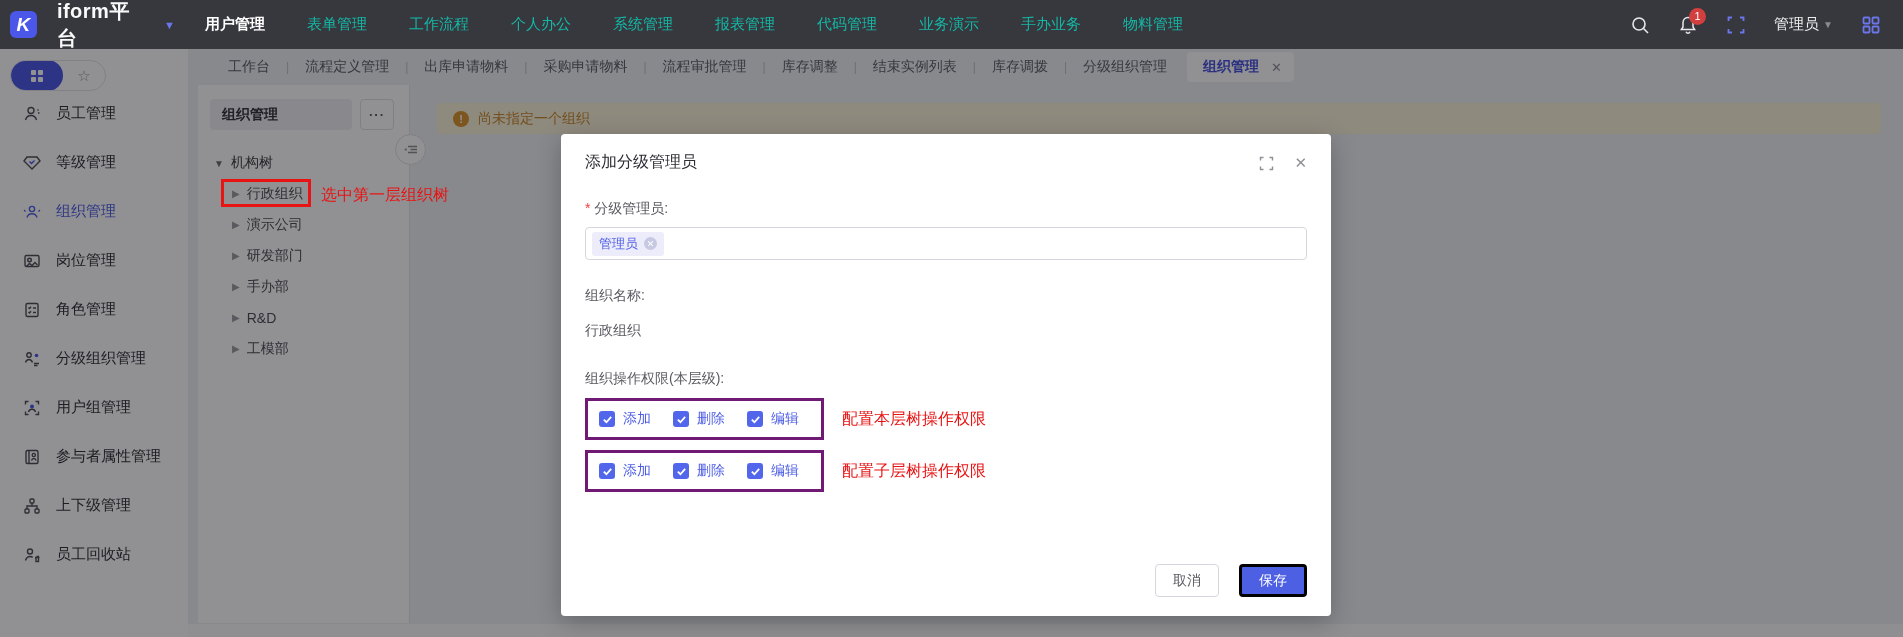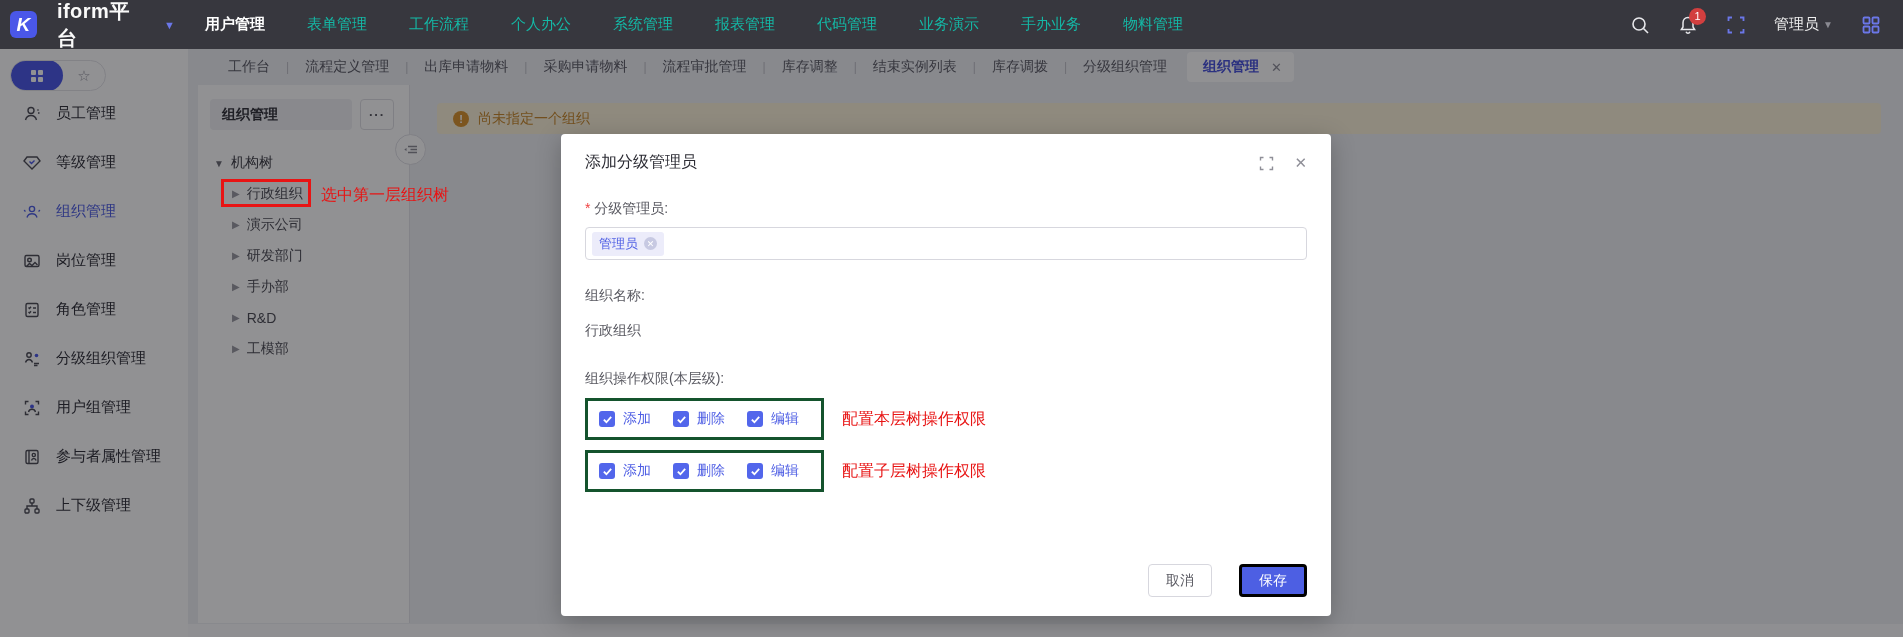--- a/index.html
+++ b/index.html
@@ -94,28 +94,28 @@
   .f-label { font-size:14px; color:#595961; }
   .req::before { content:"* "; color:#f04040; }
   .select-box { margin-top:9px; height:33px; border:1px solid #d7d7de; border-radius:4px;
     display:flex; align-items:center; padding-left:6px; background:#fff; cursor:text; }
   .tag { background:#ececfa; border-radius:3px; display:flex; align-items:center;
     padding:3px 7px; font-size:13px; color:#4e5ee4; }
   .tag-x { width:13px; height:13px; border-radius:50%; background:#c7c9e2; color:#fff; font-size:9px;
     display:flex; align-items:center; justify-content:center; margin-left:6px; cursor:pointer; }
   .gap-26 { margin-top:27px; } .gap-16 { margin-top:17px; } .gap-30 { margin-top:30px; } .gap-28 { margin-top:29px; }
   .perm-row { margin-top:10px; display:flex; align-items:center; }
-  .perm-group { border:3px solid #14532d; display:flex; align-items:flex-start; gap:22px;
+  .perm-group { border:3px solid #701a75; display:flex; align-items:flex-start; gap:22px;
     padding:9px 22px 9px 11px; }
   .cb-item { display:flex; align-items:center; gap:8px; cursor:pointer; }
   .cb { width:16px; height:16px; background:#5266eb; border-radius:3px; display:flex;
     align-items:center; justify-content:center; }
   .cb-label { color:#4e5ee4; font-size:14px; }
   .perm-note { color:#e81414; font-size:16px; margin-left:18px; }
-  .modal-footer { position:absolute; right:24px; bottom:19px; display:flex; gap:27px;align-items:center; }
+  .modal-footer { position:absolute; right:24px; bottom:19px; display:flex; gap:20px;align-items:center; }
   .btn { height:33px; padding:0 17px; border-radius:4px; font-size:14px; display:flex;
     align-items:center; cursor:pointer; }
   .btn-cancel { background:#fff; border:1px solid #d7d7de; color:#595961; }
   .btn-save { background:#4d5fe3; border:3px solid #000000; color:#fff; }
 
   .bottom-strip { position:absolute; left:188px; bottom:0; right:0; height:13px; background:#fbfbfd; }
 </style>
 </head>
 <body>
 
@@ -255,20 +255,28 @@
       </div>
       <div class="side-item">
         <svg width="18" height="18" viewBox="0 0 18 18" fill="none" stroke="#4b4b55" stroke-width="1.4">
             <rect x="7" y="2" width="4" height="4" rx="1"></rect>
             <rect x="2" y="12" width="4" height="4" rx="1"></rect>
             <rect x="12" y="12" width="4" height="4" rx="1"></rect>
             <path d="M9 6v3M4 12V9h10v3"></path>
           </svg>
         <span>上下级管理</span>
       </div>
+      <div class="side-item">
+        <svg width="18" height="18" viewBox="0 0 18 18" fill="none" stroke="#4b4b55" stroke-width="1.4">
+            <circle cx="7" cy="5.5" r="2.5"></circle>
+            <path d="M2.5 14.5c.7-2.6 2.4-4 4.5-4 1 0 1.9.3 2.7.9"></path>
+            <path d="M12 11.5h4.5M13 11.5v4h2.5v-4M14.2 11.5v-1h1.1v1"></path>
+          </svg>
+        <span>员工回收站</span>
+      </div>
     </div>
   </div>
 
   <div class="tabbar">
     <span class="tab">工作台</span>
       <span class="tab-sep">|</span>
     <span class="tab">流程定义管理</span>
       <span class="tab-sep">|</span>
     <span class="tab">出库申请物料</span>
       <span class="tab-sep">|</span>

